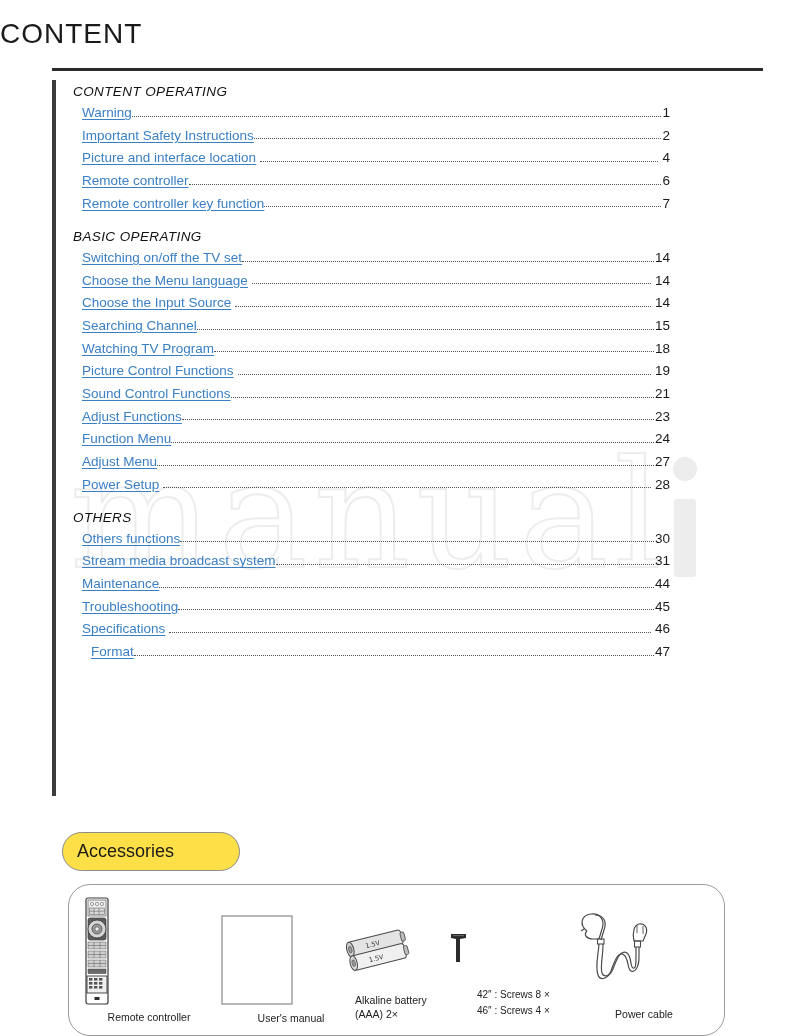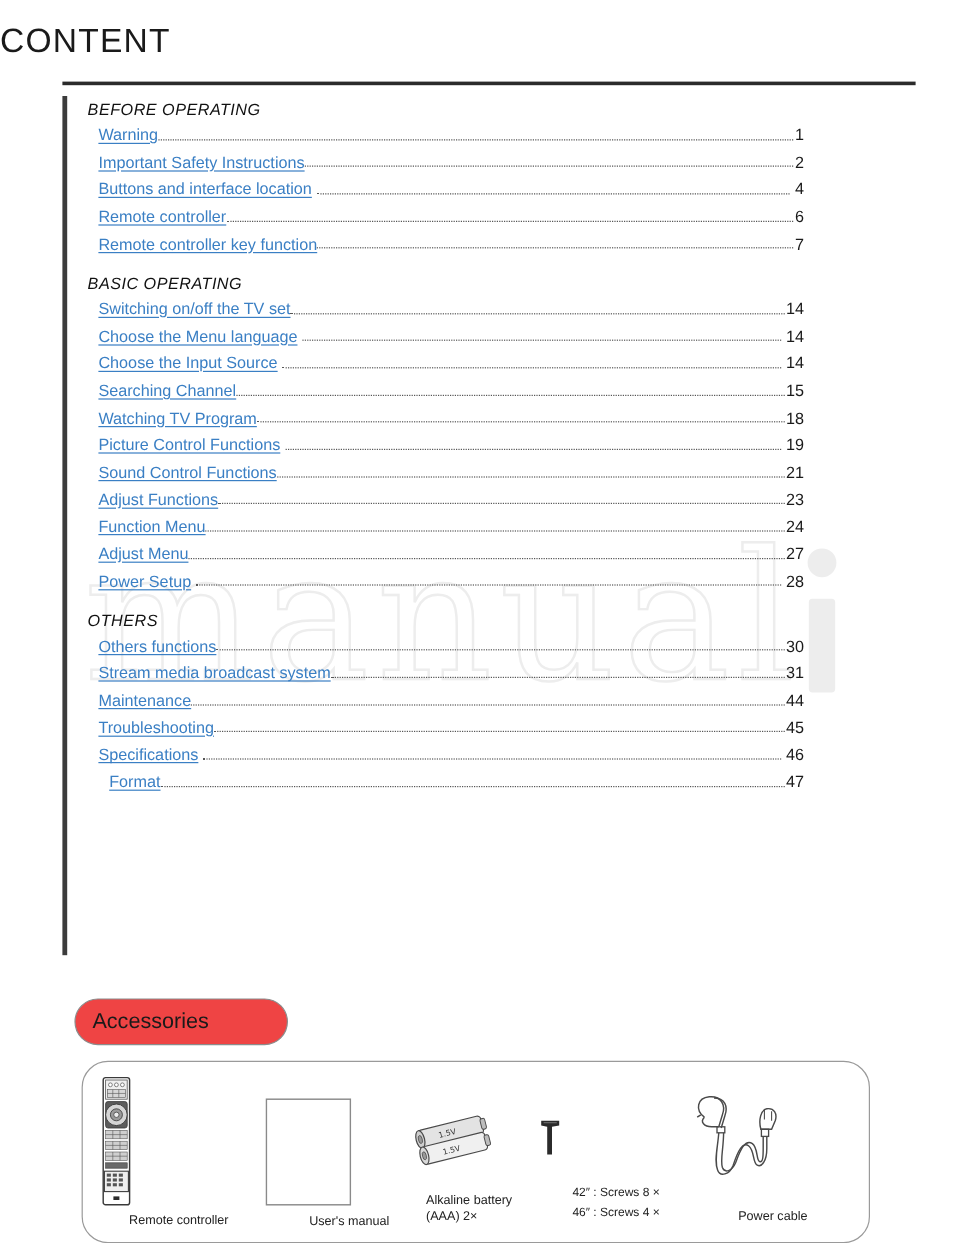--- a/index.html
+++ b/index.html
@@ -107,21 +107,21 @@
     background:#ededed;
   }
   .toc{z-index:2;}
 
   
   .acc-pill{
     position:absolute;left:62px;top:832px;
     width:178px;height:39px;
     border:1px solid #8c8c8c;
     border-radius:20px;
-    background:#ef4444;
+    background:#fde047;
     display:flex;align-items:center;
     box-sizing:border-box;
   }
   .acc-pill span{
     margin-left:14px;
     font-size:18px;color:#1a1a1a;
   }
 
   .acc-panel{
     position:absolute;left:68px;top:884px;
@@ -175,33 +175,33 @@
 <div class="left-rule"></div>
 
 <div class="watermark">
   <div class="wm-text">manual</div>
   <div class="wm-dot"></div>
   <div class="wm-stem"></div>
 </div>
 
 <div class="toc" id="toc-root">
     <div class="toc-section">
-      <div class="section-head">BEFORE OPERATING</div>
+      <div class="section-head">CONTENT OPERATING</div>
       <div class="toc-row">
         <span class="toc-label">Warning</span>
         <span class="toc-leader"></span>
         <span class="toc-page">1</span>
       </div>
       <div class="toc-row">
         <span class="toc-label">Important Safety Instructions</span>
         <span class="toc-leader"></span>
         <span class="toc-page">2</span>
       </div>
       <div class="toc-row gap">
-        <span class="toc-label">Buttons and interface location</span>
+        <span class="toc-label">Picture and interface location</span>
         <span class="toc-leader"></span>
         <span class="toc-page">4</span>
       </div>
       <div class="toc-row">
         <span class="toc-label">Remote controller</span>
         <span class="toc-leader"></span>
         <span class="toc-page">6</span>
       </div>
       <div class="toc-row">
         <span class="toc-label">Remote controller key function</span>

